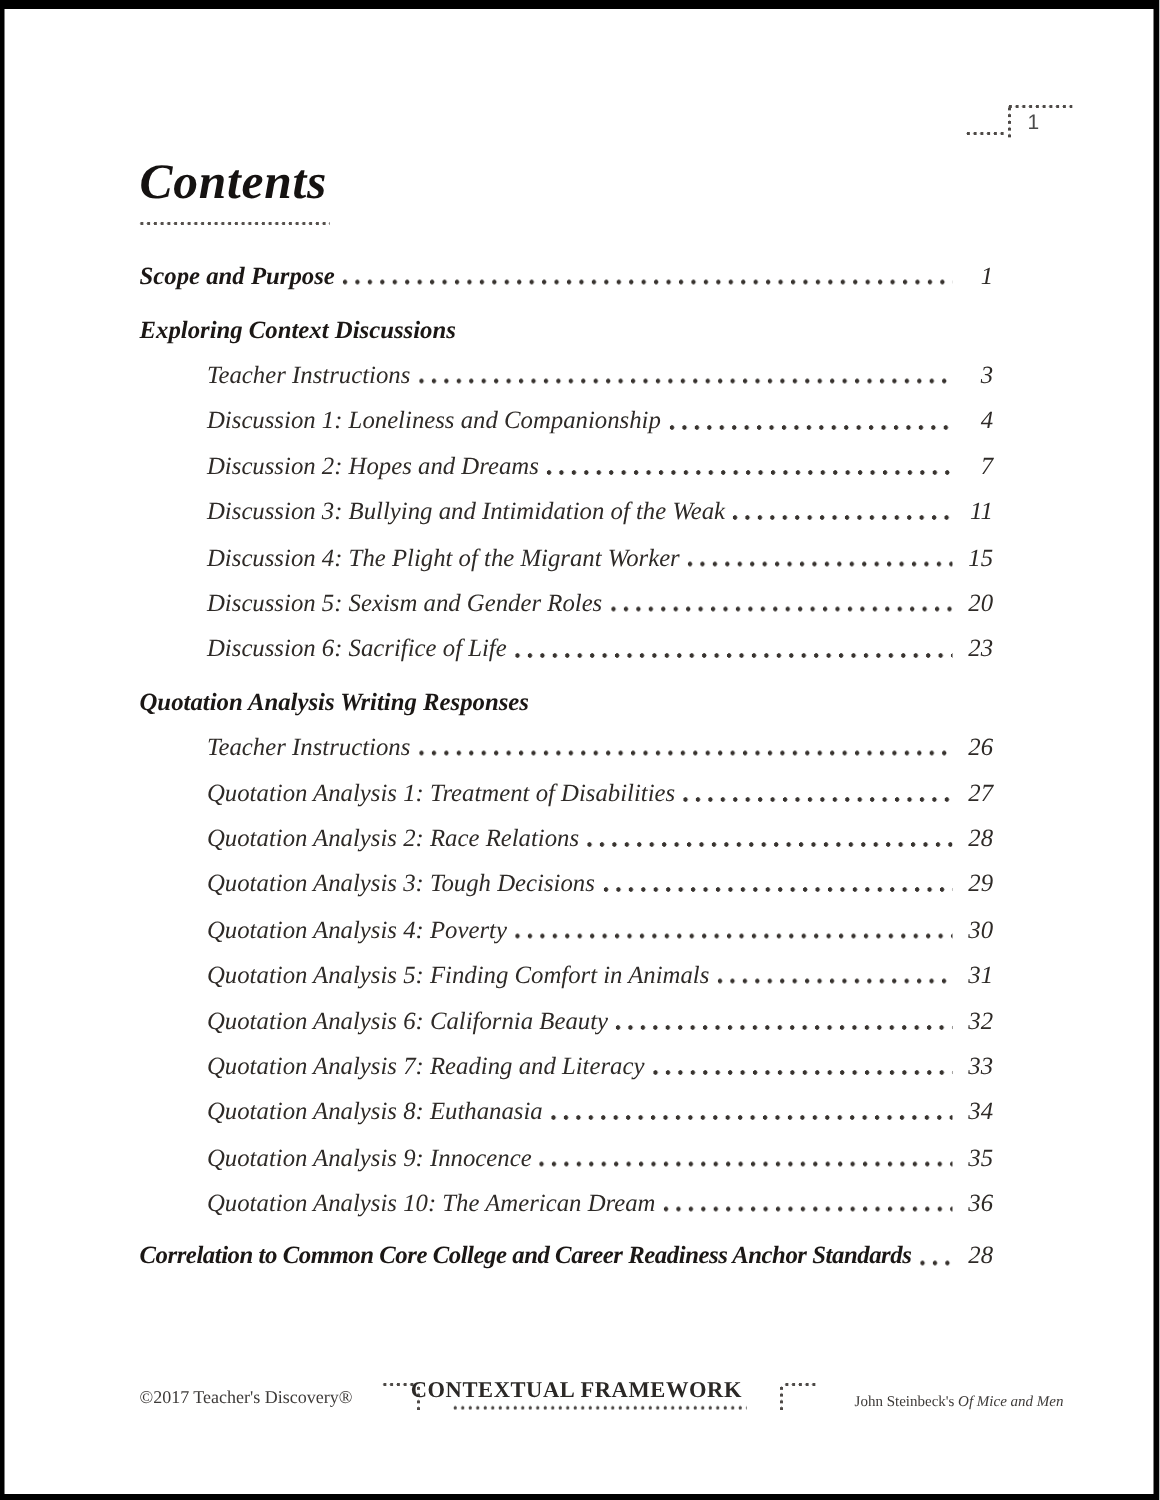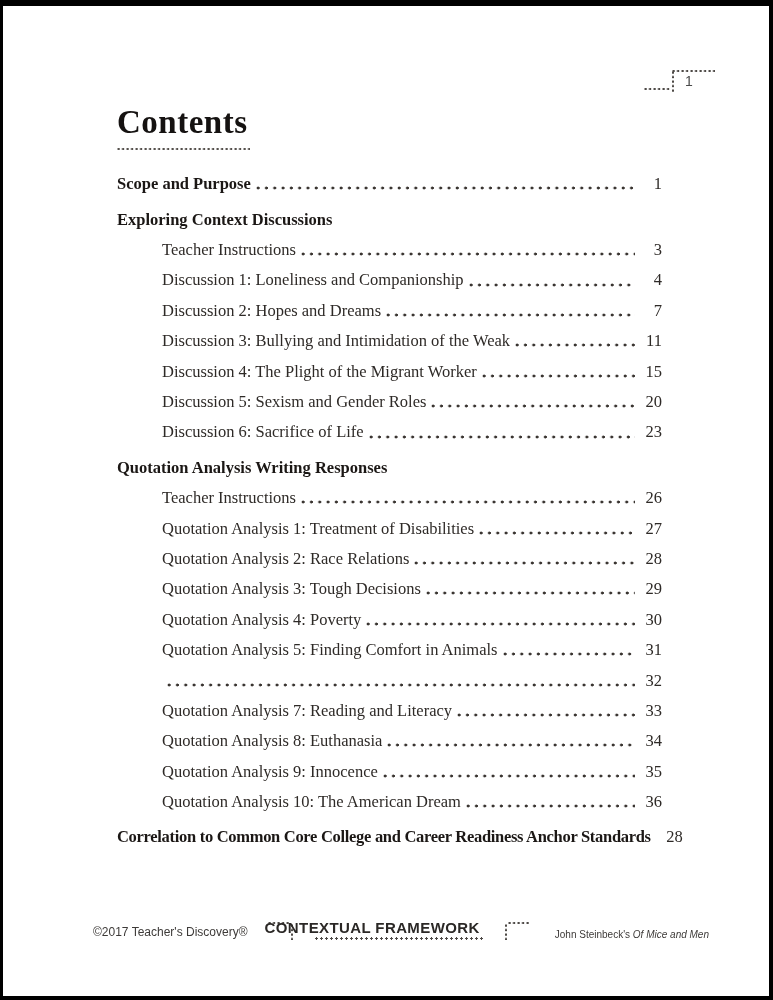--- a/index.html
+++ b/index.html
@@ -38,21 +38,21 @@
   .corner-bracket .top-line  { top: 0; left: 28px; right: 0; }
   .corner-bracket .v-line    { left: 28px; top: 1px; height: 22px; }
   .corner-bracket .left-line { left: 0; top: 18px; width: 26px; }
   .corner-page-num {
     position: absolute; left: 41px; top: 3px;
     font-family: "Liberation Sans", sans-serif;
     font-size: 14px; color: #4a4a4a;
   }
 
   
-  .content { padding: 98px 107px 0 114px; }
+  .content { padding: 98px 107px 0 90px; font-style: italic; }
   h1.doc-title {
     display: inline-block;
     font-size: 33px; font-weight: bold; color: #151211;
     letter-spacing: 0.5px;
     padding: 0 2px 9px 0;
     background-image: radial-gradient(circle at 1.5px calc(100% - 1px), #55504c 1px, transparent 1.3px);
     background-size: 4.5px 100%; background-repeat: repeat-x;
   }
 
   
@@ -73,21 +73,21 @@
     background-size: 8.3px 18px; background-repeat: repeat-x;
   }
   .toc-page { min-width: 24px; text-align: right; font-weight: normal; color: #2e2a27; }
   .toc-row.b .toc-page { color: #2e2a27; }
   .toc-row.no-page .toc-dots, .toc-row.no-page .toc-page { visibility: hidden; }
 
   
   .footer {
     position: absolute; left: 90px; right: 60px; bottom: 55px;
     display: flex; align-items: flex-end;
-    font-family: Liberation Sans, sans-serif;
+    font-family: Liberation Serif, serif;
     font-size: 12px; color: #3d3a38; gap: 20px;
   }
   .f-copyright { white-space: nowrap; padding-bottom: 2px; }
   .f-tick { position: relative; width: 26px; height: 19px; flex: none; }
   .f-tick.left  .tick-h { top: 0; left: 0; width: 21px; }
   .f-tick.left  .tick-v { right: 1px; top: 2px; height: 16px; }
   .f-tick.right .tick-h { top: 0; left: 4px; width: 21px; }
   .f-tick.right .tick-v { left: 1px; top: 2px; height: 16px; }
   .f-mid {
     flex: 1; position: relative; height: 19px; margin: 0 1px;
@@ -192,20 +192,21 @@
     <span class="toc-label">Quotation Analysis 4: Poverty</span>
     <span class="toc-dots"></span>
     <span class="toc-page">30</span>
   </div>
         <div class="toc-row l2">
     <span class="toc-label">Quotation Analysis 5: Finding Comfort in Animals</span>
     <span class="toc-dots"></span>
     <span class="toc-page">31</span>
   </div>
         <div class="toc-row l2">
+    <span class="toc-label">Quotation Analysis 6: California Beauty</span>
     <span class="toc-dots"></span>
     <span class="toc-page">32</span>
   </div>
         <div class="toc-row l2">
     <span class="toc-label">Quotation Analysis 7: Reading and Literacy</span>
     <span class="toc-dots"></span>
     <span class="toc-page">33</span>
   </div>
         <div class="toc-row l2">
     <span class="toc-label">Quotation Analysis 8: Euthanasia</span>

